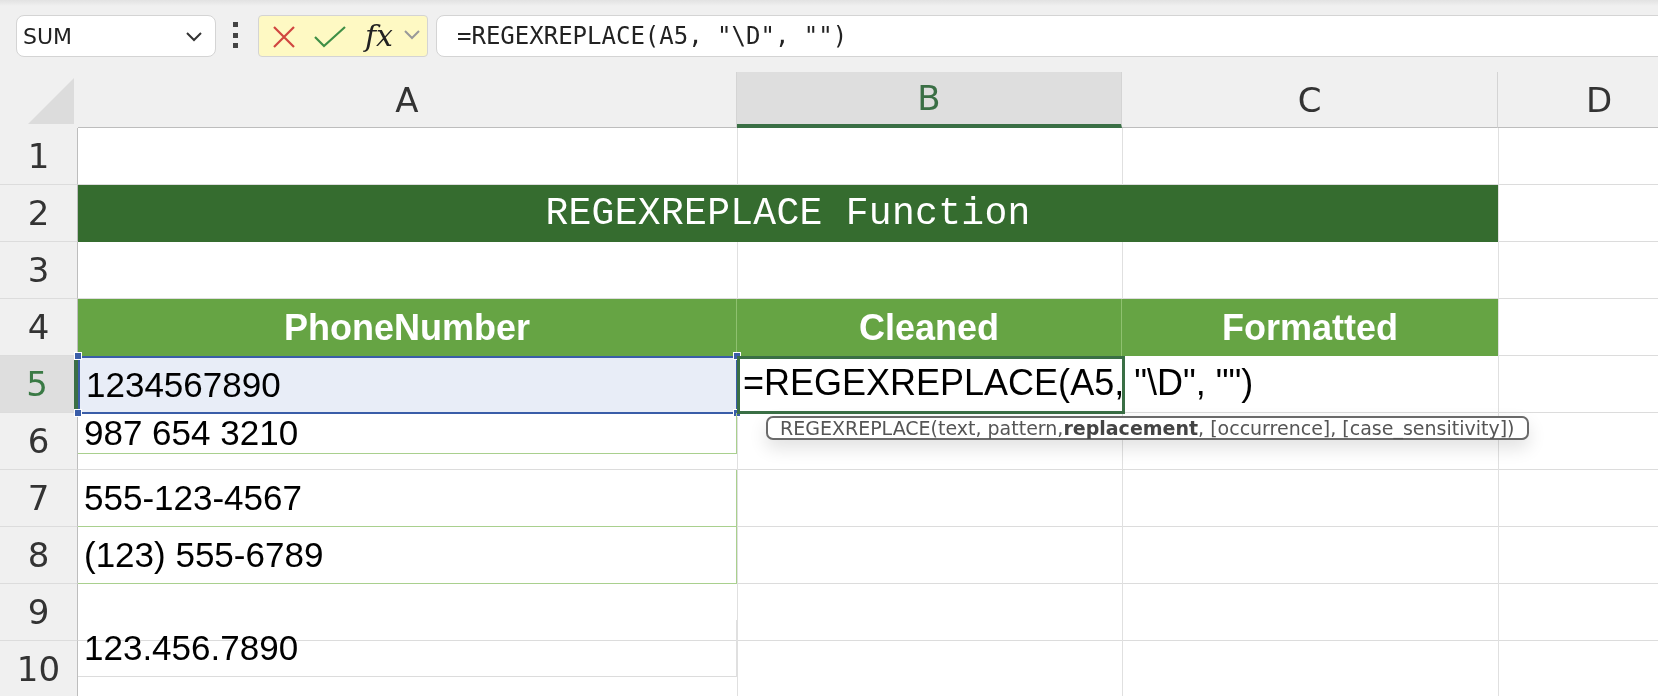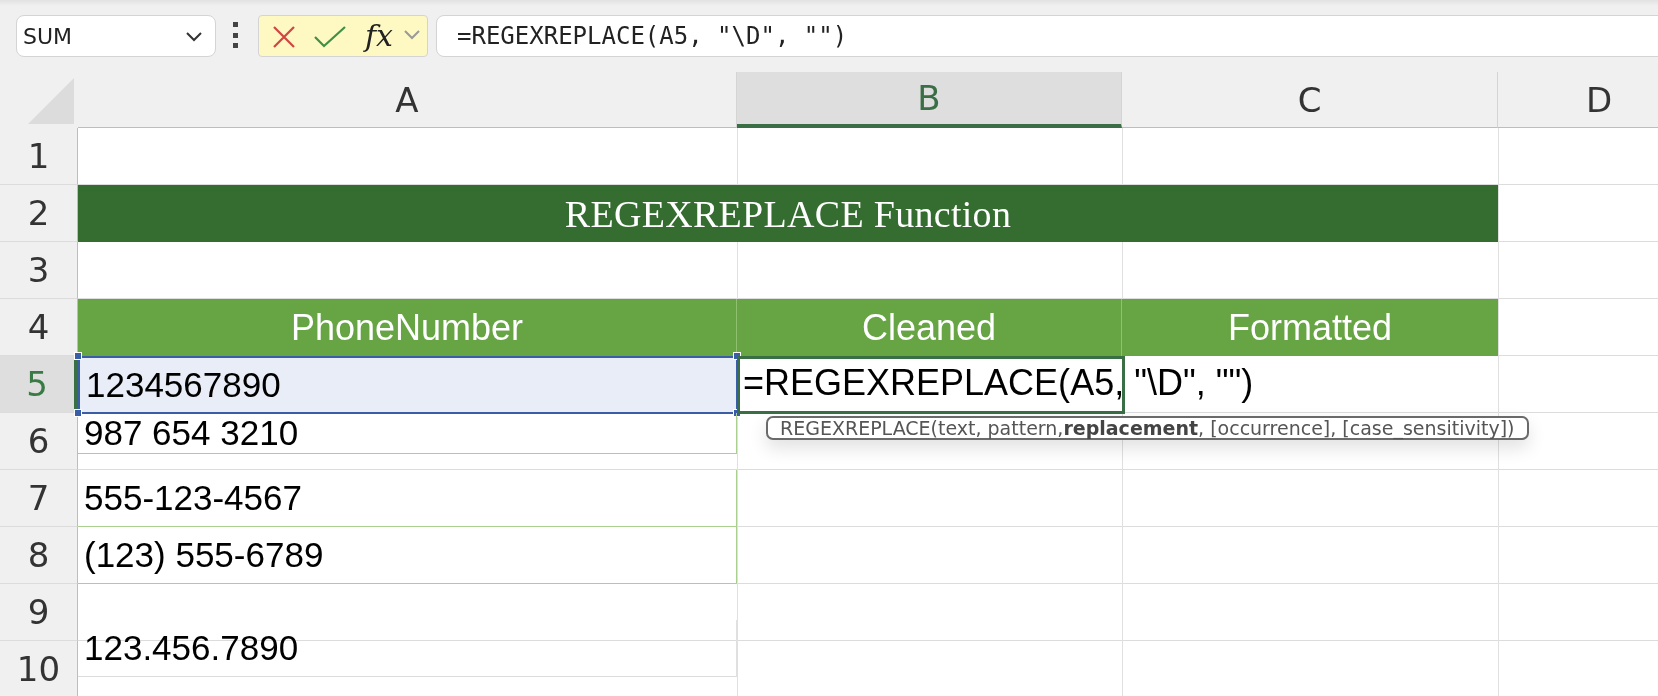--- a/index.html
+++ b/index.html
@@ -45,22 +45,22 @@
   .rowhdr {
     position:absolute; left:0; width:78px; height:57px; background:#f0f0f0;
     border-bottom:1px solid #dcdcdc; border-right:1px solid #bdbdbd; box-sizing:border-box;
     display:flex; align-items:center; justify-content:center;
     font-family:"DejaVu Sans", sans-serif; font-size:34px; color:#333;
   }
   .rowhdr.active { background:#dedede; color:#3a7a45; border-right:4px solid #3a6f45; }
   .hline { position:absolute; left:78px; height:1px; background:#dcdcdc; width:1580px; }
   .vline { position:absolute; top:56px; width:1px; background:#e0e0e0; height:568px; }
   .cell { position:absolute; box-sizing:border-box; display:flex; align-items:center; overflow:visible; white-space:nowrap; }
-  .title-cell { background:#356c2f; color:#fff; justify-content:center; font-size:38px; font-family:Liberation Serif, serif; letter-spacing:0.3px; }
-  .hdr-cell { background:#66a444; color:#fff; justify-content:center; font-size:36px; font-weight:normal; border-right:1px solid #8fc16f; }
+  .title-cell { background:#356c2f; color:#fff; justify-content:center; font-size:38px; font-family:Liberation Mono, monospace; letter-spacing:0.3px; }
+  .hdr-cell { background:#66a444; color:#fff; justify-content:center; font-size:36px; font-weight:bold; border-right:1px solid #8fc16f; }
   .data-cell { padding-left:6px; font-size:35px; color:#000; border-bottom:1px solid #a9d08e; border-right:1px solid #a9d08e; }
   .sel-a5 { background:#e8edf7; border:2px solid #3a5da8; }
   .handle { position:absolute; width:6px; height:6px; background:#3a5da8; border:1px solid #fff; }
   .edit-cell {
     position:absolute; left:737px; top:356px; width:388px; height:58px; box-sizing:border-box;
     border:3px solid #3a6f45; background:#fff; z-index:3; overflow:visible;
   }
   .edit-text {
     position:absolute; left:6px; top:6px; font-size:36px; color:#000; white-space:nowrap; z-index:4; font-family:"Liberation Sans", sans-serif;
   }

